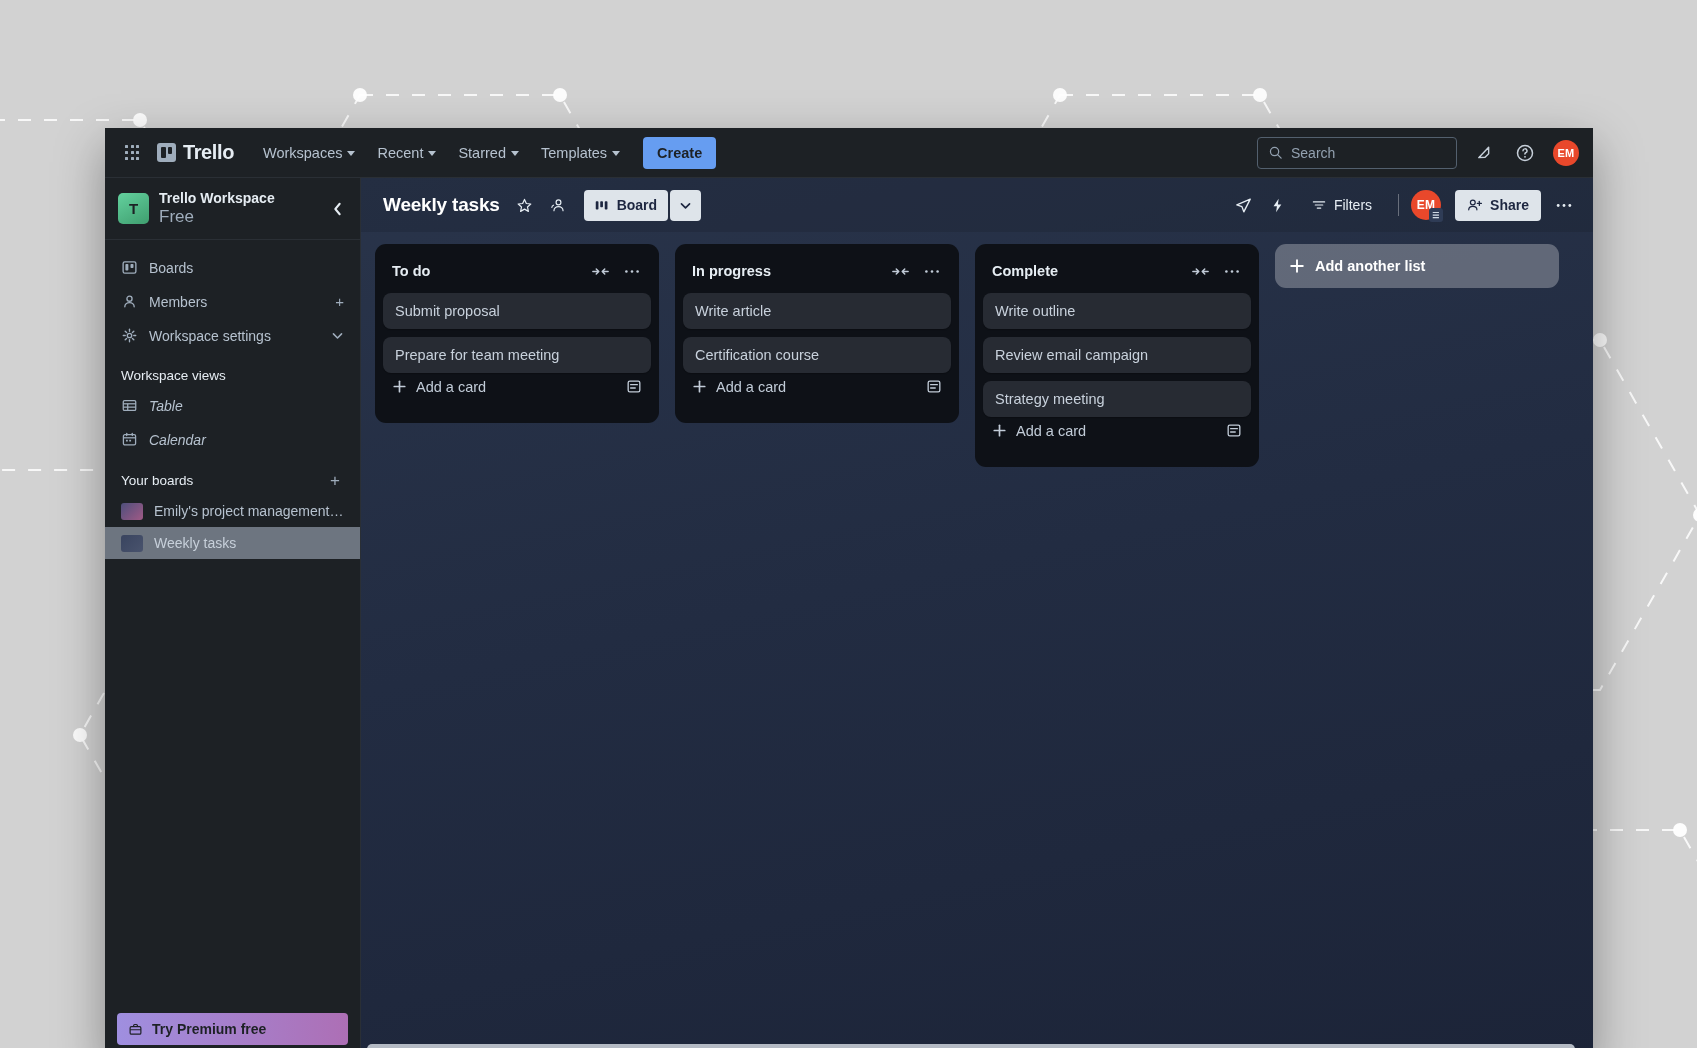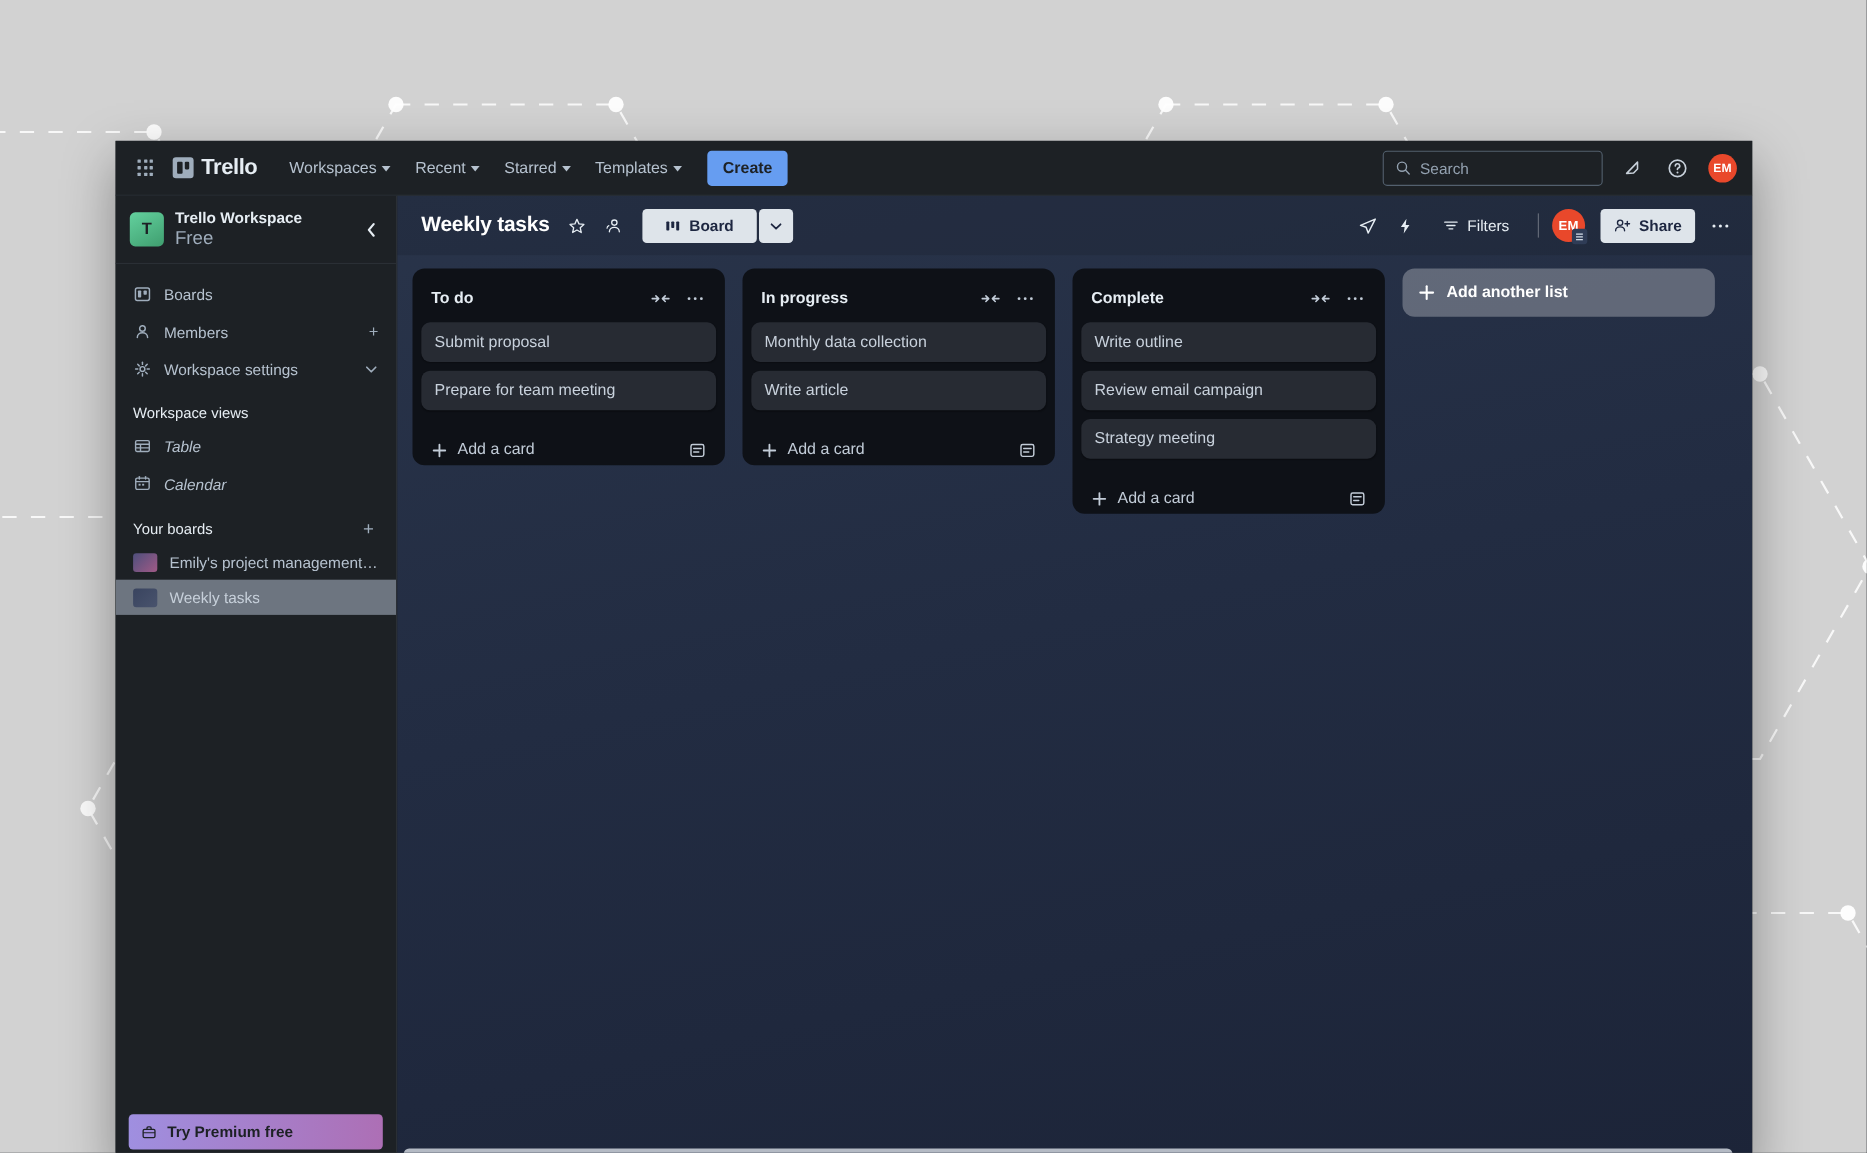--- a/index.html
+++ b/index.html
@@ -204,21 +204,21 @@
   }
   .hdr-icon-btn {
     width: 30px; height: 30px; border-radius: 4px; cursor: pointer;
     display: flex; align-items: center; justify-content: center;
     color: #e6edf3;
   }
 
   #view-switcher { display: flex; align-items: center; margin-left: 6px; gap: 2px; }
   #view-button {
     display: flex; align-items: center; gap: 7px;
-    height: 31px; padding: 0 21px;
+    height: 31px; padding: 0 11px;
     background: #dee4ea; color: #1d2640;
     font-size: 14px; font-weight: 600;
     border: none; border-radius: 4px; cursor: pointer;
     font-family: inherit;
   }
   #view-dropdown {
     width: 31px; height: 31px;
     background: #dee4ea; color: #1d2640;
     border: none; border-radius: 4px; cursor: pointer;
     display: flex; align-items: center; justify-content: center;
@@ -283,21 +283,21 @@
   .cards { display: flex; flex-direction: column; gap: 8px; }
   .card {
     background: #272b33;
     border-radius: 8px;
     padding: 10px 12px;
     color: #c8d1dc; font-size: 14.5px;
     cursor: pointer;
     box-shadow: 0 1px 1px rgba(0,0,0,.22);
   }
   .list-footer {
-    display: flex; align-items: flex-end; gap: 9px;
+    display: flex; align-items: flex-start; gap: 9px;
     height: 38px; margin-top: 6px; padding: 0 9px;
     border-radius: 7px; cursor: pointer;
     color: #c2ccd8; font-size: 14.5px;
   }
   .list-footer .add-label { flex: 1; }
 
   #add-list-button {
     width: 284px; flex: 0 0 284px;
     display: flex; align-items: center; gap: 10px;
     height: 44px; padding: 0 14px;
@@ -680,22 +680,22 @@
             </span>
             <span class="list-head-btn">
               <svg width="16" height="5" viewBox="0 0 20 6">
                 <circle cx="3" cy="3" r="1.6" fill="#c2ccd8"></circle>
                   <circle cx="10" cy="3" r="1.6" fill="#c2ccd8"></circle>
                   <circle cx="17" cy="3" r="1.6" fill="#c2ccd8"></circle>
               </svg>
             </span>
           </div>
           <div class="cards">
-            <div class="card">Monthly data collection</div>
             <div class="card">Write article</div>
+            <div class="card">Certification course</div>
           </div>
           <div class="list-footer">
             <svg width="15" height="15" viewBox="0 0 16 16">
               <line x1="8" y1="2.4" x2="8" y2="13.6" stroke="#c2ccd8" stroke-width="1.8" stroke-linecap="round"></line>
               <line x1="2.4" y1="8" x2="13.6" y2="8" stroke="#c2ccd8" stroke-width="1.8" stroke-linecap="round"></line>
             </svg>
             <span class="add-label">Add a card</span>
             <span>
               <svg width="16" height="15" viewBox="0 0 18 17">
                 <rect x="2.4" y="2.4" width="13.2" height="12.2" rx="1.8" fill="none" stroke="#c2ccd8" stroke-width="1.5"></rect>

